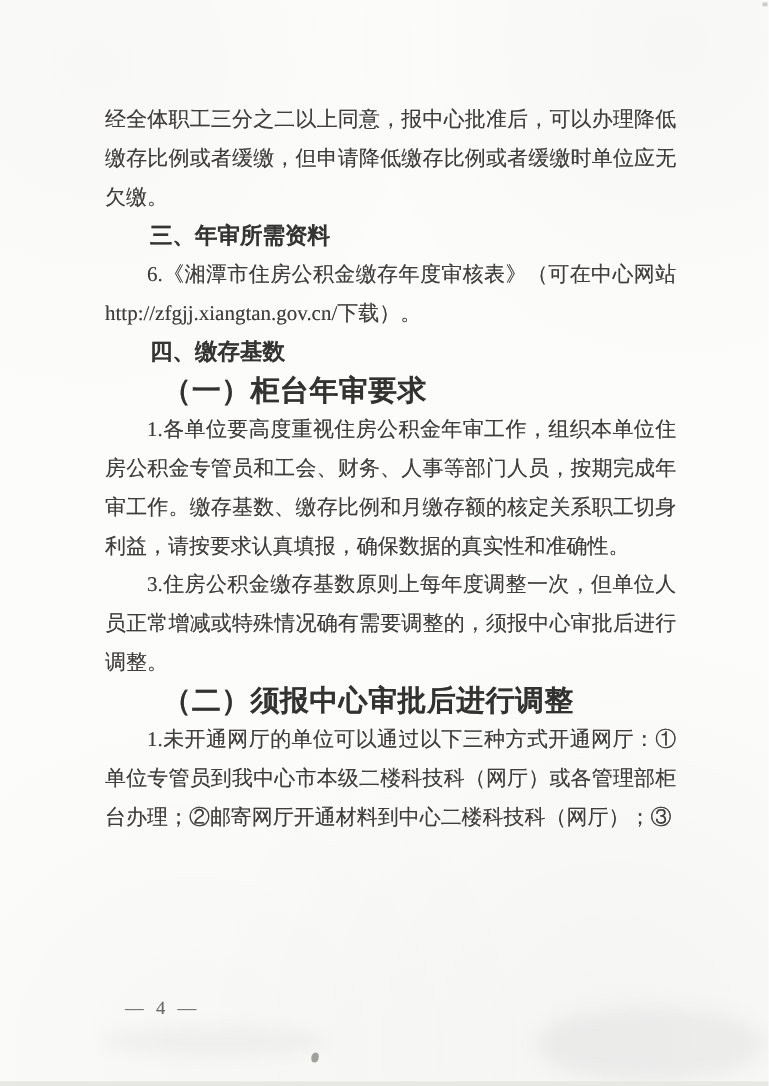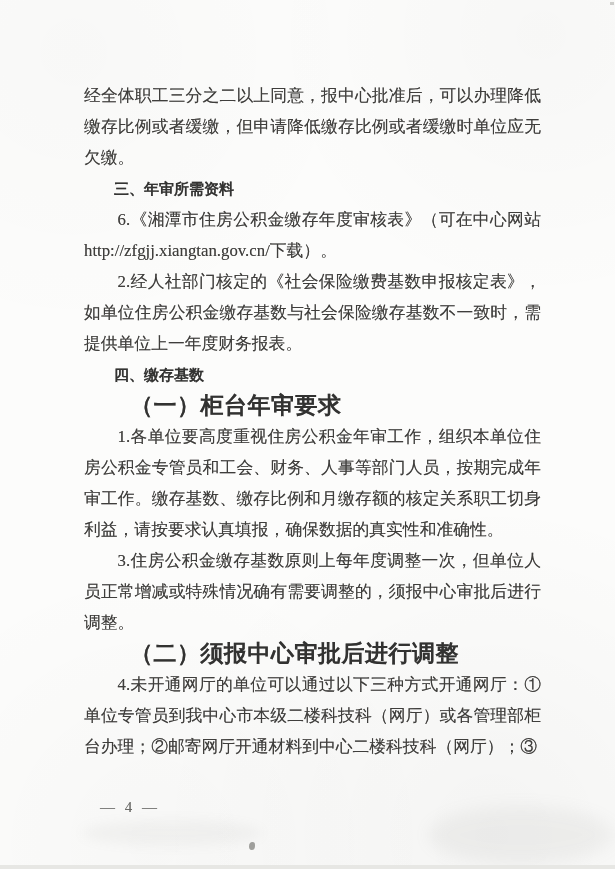--- a/index.html
+++ b/index.html
@@ -35,23 +35,23 @@
   .content p, .content h3, .content h4 {
     margin: 0;
     padding: 0;
     font-size: 16.8px;
     font-weight: normal;
     text-indent: 2em;
     overflow-wrap: break-word;
   }
   .content p.noindent { text-indent: 0; }
   .content h3.h-sans {
-    font-family: Liberation Sans, sans-serif;
+    font-family: Liberation Serif, serif;
     font-weight: bold;
-    font-size: 15px;
+    font-size: 18px;
     color: #343433;
   }
   .content h4.h-kai {
     font-family: "Liberation Serif", "DejaVu Serif", serif;
     font-weight: bold;
     font-size: 23px;
     color: #323231;
     letter-spacing: 0.5px;
   }
   .page-number {
@@ -97,27 +97,26 @@
   }
 </style>
 </head>
 <body>
 
 <div class="page">
   <div class="content">
     <p class="noindent">经全体职工三分之二以上同意，报中心批准后，可以办理降低缴存比例或者缓缴，但申请降低缴存比例或者缓缴时单位应无欠缴。</p>
     <h3 class="h-sans">三、年审所需资料</h3>
     <p>6.《湘潭市住房公积金缴存年度审核表》（可在中心网站http://zfgjj.xiangtan.gov.cn/下载）。</p>
-    <p>2.经人社部门核定的《社会保险缴费基数申报核定表》，如单位住房公积金缴存基数与社会保险缴存基数不一致时，需提供单位上一年度财务报表。</p>
     <h3 class="h-sans">四、缴存基数</h3>
     <h4 class="h-kai">（一）柜台年审要求</h4>
     <p>1.各单位要高度重视住房公积金年审工作，组织本单位住房公积金专管员和工会、财务、人事等部门人员，按期完成年审工作。缴存基数、缴存比例和月缴存额的核定关系职工切身利益，请按要求认真填报，确保数据的真实性和准确性。</p>
     <p>3.住房公积金缴存基数原则上每年度调整一次，但单位人员正常增减或特殊情况确有需要调整的，须报中心审批后进行调整。</p>
     <h4 class="h-kai">（二）须报中心审批后进行调整</h4>
-    <p>4.未开通网厅的单位可以通过以下三种方式开通网厅：①单位专管员到我中心市本级二楼科技科（网厅）或各管理部柜台办理；②邮寄网厅开通材料到中心二楼科技科（网厅）；③</p>
+    <p>1.未开通网厅的单位可以通过以下三种方式开通网厅：①单位专管员到我中心市本级二楼科技科（网厅）或各管理部柜台办理；②邮寄网厅开通材料到中心二楼科技科（网厅）；③</p>
   </div>
 
   <div class="page-number">— 4 —</div>
 
   <div class="smudge smudge-left"></div>
   <div class="smudge smudge-right"></div>
   <div class="speck"></div>
   <div class="speck-tr"></div>
   <div class="bottom-strip"></div>
 </div>

